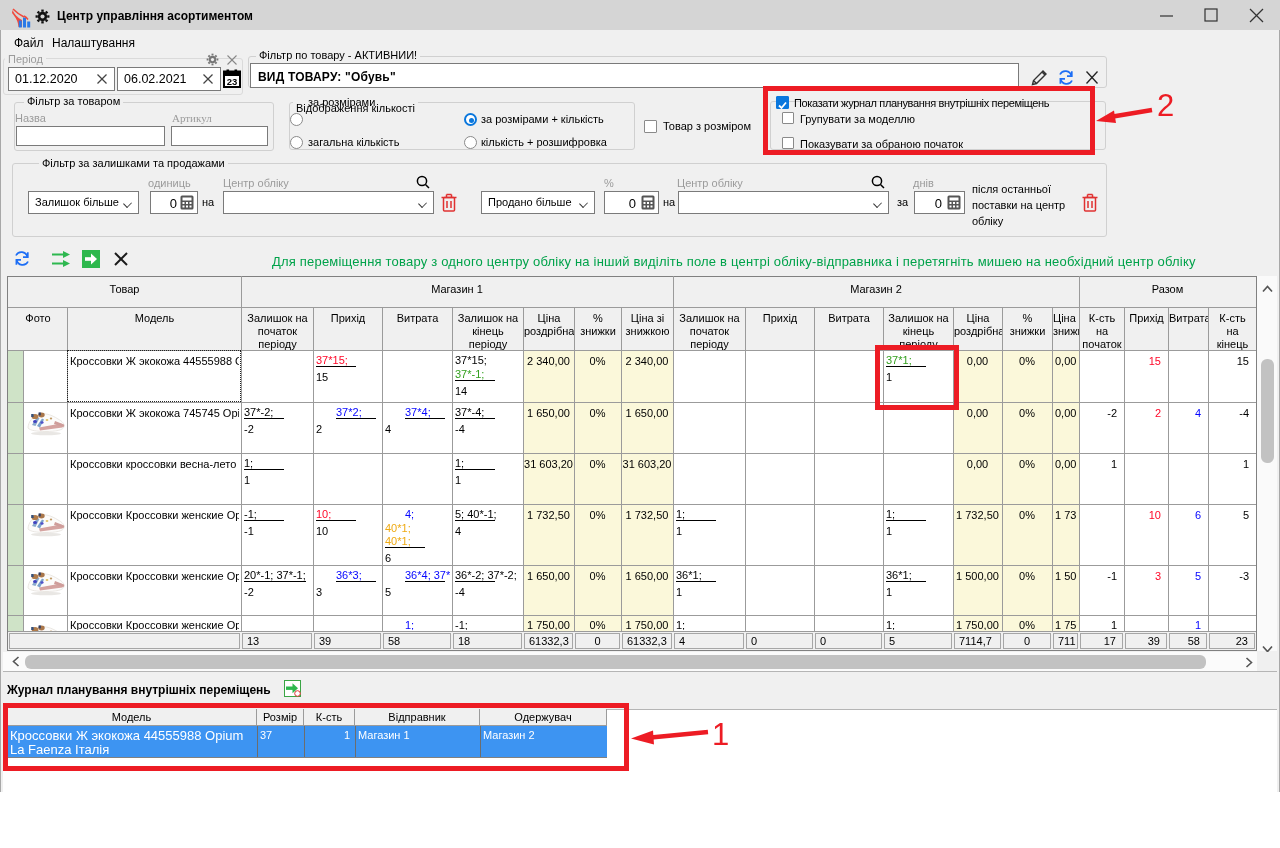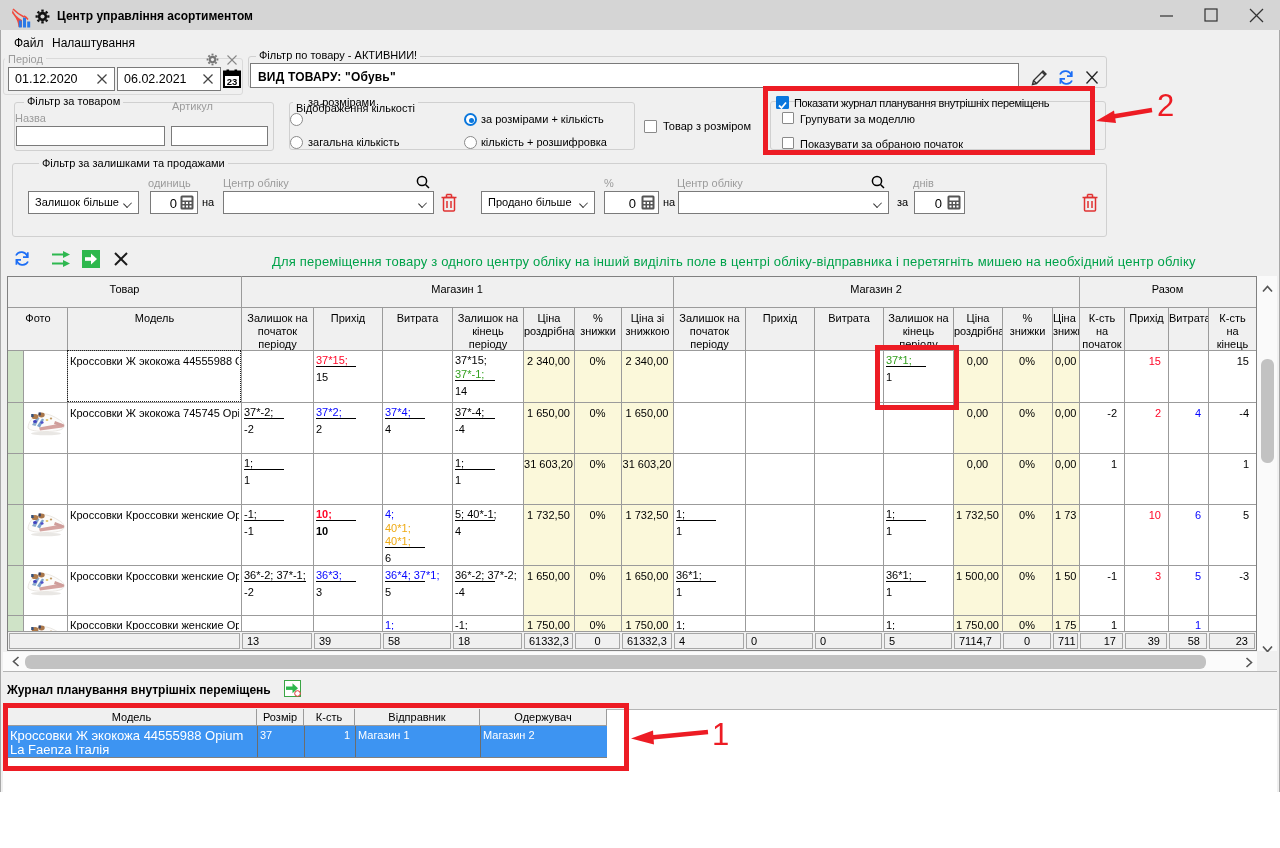--- a/index.html
+++ b/index.html
@@ -17,21 +17,21 @@
 .redbox{position:absolute;border:5px solid #ed1c24;}
 .rnum{position:absolute;color:#ed1c24;font-size:31px;}
 .vline{position:absolute;width:1px;background:#9b9b9b;}
 .hline{position:absolute;height:1px;background:#9b9b9b;}
 .c{position:absolute;font-size:11px;line-height:17px;color:#000;white-space:nowrap;}
 .u{display:inline-block;min-width:40px;background:linear-gradient(#000,#000) no-repeat 0 12px;background-size:40px 1px;}
 .uf{background-size:100% 1px;}
 .sz{line-height:13.5px;}
 .tl{line-height:13px;margin-top:3.5px;}
 .rd{color:#ff0627;}
-.bl{color:#0505ff;}
+.bl{color:#0505ff;margin-left:20px;}
 .gn{color:#33a01e;}
 .or{color:#efaa13;}
 .hcell{position:absolute;font-size:11px;color:#000;text-align:center;line-height:13px;overflow:hidden;white-space:nowrap;}
 .tot{position:absolute;top:633px;height:16px;background:#f0f0f0;border:1px solid #a6a6a6;font-size:11px;line-height:14px;overflow:hidden;white-space:nowrap;}
 </style>
 </head>
 <body>
 <div id="root">
 
 <div class="abs" style="left:0;top:0;width:1280px;height:30px;background:#d5d5d5;"></div>
@@ -126,21 +126,21 @@
   <path d="M3.4 14.8 L3.4 9.8 L8 9.8" fill="none" stroke="#1d6ef5" stroke-width="1.7"></path>
 </svg>
 <svg class="abs" style="left:1086px;top:71px;" width="12" height="13" viewBox="0 0 12 13">
       <line x1="0.5" y1="0.5" x2="11.5" y2="12.5" stroke="#222" stroke-width="1.3"></line>
       <line x1="11.5" y1="0.5" x2="0.5" y2="12.5" stroke="#222" stroke-width="1.3"></line>
     </svg>
 
 <div class="gbox" style="left:14px;top:102px;width:260px;height:49px;"></div>
 <div class="lbl" style="left:24px;top:95px;background:#f0f0f0;padding:0 3px;">Фільтр за товаром</div>
 <div class="glbl" style="left:15px;top:112px;">Назва</div>
-<div class="glbl" style="left:172px;top:100px;">Артикул</div>
+<div class="glbl" style="left:172px;top:112px;font-family:Liberation Serif, serif;">Артикул</div>
 <div class="inp" style="left:16px;top:126px;width:149px;height:20px;"></div>
 <div class="inp" style="left:171px;top:126px;width:97px;height:20px;"></div>
 
 <div class="gbox" style="left:289px;top:102px;width:346px;height:48px;"></div>
 <div class="lbl" style="left:293px;top:95px;background:#f0f0f0;padding:0 3px;margin-top:7px;">Відображення кількості</div>
 <div class="radio" style="left:290px;top:113px;"></div>
 <div class="lbl" style="left:308px;top:96px;">за розмірами</div>
 <div class="radio" style="left:290px;top:136px;"></div>
 <div class="lbl" style="left:308px;top:136px;">загальна кількість</div>
 <div class="radio" style="left:464px;top:113px;border-color:#0a77dd;border-width:2px;">
@@ -245,20 +245,21 @@
         <g fill="#fff">
           <rect x="2.5" y="7" width="2" height="2"></rect>
           <rect x="6" y="7" width="2" height="2"></rect>
           <rect x="9.5" y="7" width="2" height="2"></rect>
           <rect x="2.5" y="10.5" width="2" height="2"></rect>
           <rect x="6" y="10.5" width="2" height="2"></rect>
           <rect x="9.5" y="10.5" width="2" height="2"></rect>
         </g>
       </svg>
     </div>
+<div class="lbl" style="left:972px;top:181px;line-height:16px;white-space:normal;width:104px;">після останньої поставки на центр обліку</div>
 <svg class="abs" style="left:1082px;top:193px;" width="16" height="20" viewBox="0 0 16 20">
       <g fill="none" stroke="#e03131" stroke-width="1.5">
         <rect x="2.5" y="4.5" width="11" height="13.5" rx="1"></rect>
         <line x1="0.5" y1="4.5" x2="15.5" y2="4.5"></line>
         <line x1="5.5" y1="4" x2="5.5" y2="1.5"></line>
         <line x1="10.5" y1="4" x2="10.5" y2="1.5"></line>
         <line x1="5.5" y1="1.5" x2="10.5" y2="1.5"></line>
         <line x1="6" y1="8" x2="6" y2="15"></line>
         <line x1="10" y1="8" x2="10" y2="15"></line>
       </g>
@@ -389,20 +390,21 @@
 <div class="c" style="left:523px;top:405px;width:51px;text-align:center;height:47px;overflow:hidden;">1 650,00</div>
 <div class="c" style="left:574px;top:405px;width:47px;text-align:center;height:47px;overflow:hidden;">0%</div>
 <div class="c" style="left:621px;top:405px;width:52px;text-align:center;height:47px;overflow:hidden;">1 650,00</div>
 <div class="c" style="left:953px;top:405px;width:49px;text-align:center;height:47px;overflow:hidden;">0,00</div>
 <div class="c" style="left:1002px;top:405px;width:50px;text-align:center;height:47px;overflow:hidden;">0%</div>
 <div class="c" style="left:1055px;top:405px;width:22px;height:47px;overflow:hidden;">0,00</div>
 <div class="c" style="left:1079px;top:405px;width:38px;text-align:right;height:47px;overflow:hidden;">-2</div>
 <div class="c" style="left:1124px;top:405px;width:37px;text-align:right;height:47px;overflow:hidden;"><span class="rd">2</span></div>
 <div class="c" style="left:1168px;top:405px;width:33px;text-align:right;height:47px;overflow:hidden;"><span class="bl">4</span></div>
 <div class="c" style="left:1208px;top:405px;width:41px;text-align:right;height:47px;overflow:hidden;">-4</div>
+<div class="c" style="left:70px;top:456px;width:169px;height:47px;overflow:hidden;">Кроссовки кроссовки весна-лето</div>
 <div class="c" style="left:244px;top:457px;width:67px;height:46px;overflow:hidden;">
       <div class="sz"><span class="u">1;</span></div>
       <div class="tl">1</div>
     </div>
 <div class="c" style="left:455px;top:457px;width:66px;height:46px;overflow:hidden;">
       <div class="sz"><span class="u">1;</span></div>
       <div class="tl">1</div>
     </div>
 <div class="c" style="left:523px;top:456px;width:51px;text-align:center;height:47px;overflow:hidden;">31 603,20</div>
 <div class="c" style="left:574px;top:456px;width:47px;text-align:center;height:47px;overflow:hidden;">0%</div>
@@ -410,21 +412,21 @@
 <div class="c" style="left:953px;top:456px;width:49px;text-align:center;height:47px;overflow:hidden;">0,00</div>
 <div class="c" style="left:1002px;top:456px;width:50px;text-align:center;height:47px;overflow:hidden;">0%</div>
 <div class="c" style="left:1055px;top:456px;width:22px;height:47px;overflow:hidden;">0,00</div>
 <div class="c" style="left:1079px;top:456px;width:38px;text-align:right;height:47px;overflow:hidden;">1</div>
 <div class="c" style="left:1208px;top:456px;width:41px;text-align:right;height:47px;overflow:hidden;">1</div>
 <div class="c" style="left:70px;top:507px;width:169px;height:57px;overflow:hidden;">Кроссовки Кроссовки женские Оріон</div>
 <div class="c" style="left:244px;top:508px;width:67px;height:56px;overflow:hidden;">
       <div class="sz"><span class="u">-1;</span></div>
       <div class="tl">-1</div>
     </div>
-<div class="c" style="left:316px;top:508px;width:64px;height:56px;overflow:hidden;font-weight:bold;">
+<div class="c" style="left:316px;top:508px;width:64px;height:56px;overflow:hidden;">
       <div class="sz"><span class="u rd">10;</span></div>
       <div class="tl">10</div>
     </div>
 <div class="c" style="left:385px;top:508px;width:65px;height:56px;overflow:hidden;">
       <div class="sz"><span class="bl">4;</span><br><span class="or">40*1;</span><br><span class="u or">40*1;</span></div>
       <div class="tl">6</div>
     </div>
 <div class="c" style="left:455px;top:508px;width:66px;height:56px;overflow:hidden;">
       <div class="sz"><span class="u">5; 40*-1;</span></div>
       <div class="tl">4</div>
@@ -441,21 +443,21 @@
       <div class="tl">1</div>
     </div>
 <div class="c" style="left:953px;top:507px;width:49px;text-align:center;height:57px;overflow:hidden;">1 732,50</div>
 <div class="c" style="left:1002px;top:507px;width:50px;text-align:center;height:57px;overflow:hidden;">0%</div>
 <div class="c" style="left:1055px;top:507px;width:22px;height:57px;overflow:hidden;">1 732,50</div>
 <div class="c" style="left:1124px;top:507px;width:37px;text-align:right;height:57px;overflow:hidden;"><span class="rd">10</span></div>
 <div class="c" style="left:1168px;top:507px;width:33px;text-align:right;height:57px;overflow:hidden;"><span class="bl">6</span></div>
 <div class="c" style="left:1208px;top:507px;width:41px;text-align:right;height:57px;overflow:hidden;">5</div>
 <div class="c" style="left:70px;top:568px;width:169px;height:46px;overflow:hidden;">Кроссовки Кроссовки женские Оріон</div>
 <div class="c" style="left:244px;top:569px;width:67px;height:45px;overflow:hidden;">
-      <div class="sz"><span class="u uf">36*-2; 37*-1;</span></div>
+      <div class="sz"><span class="u uf">20*-1; 37*-1;</span></div>
       <div class="tl">-2</div>
     </div>
 <div class="c" style="left:316px;top:569px;width:64px;height:45px;overflow:hidden;">
       <div class="sz"><span class="u bl">36*3;</span></div>
       <div class="tl">3</div>
     </div>
 <div class="c" style="left:385px;top:569px;width:65px;height:45px;overflow:hidden;">
       <div class="sz"><span class="u bl">36*4; 37*1;</span></div>
       <div class="tl">5</div>
     </div>

